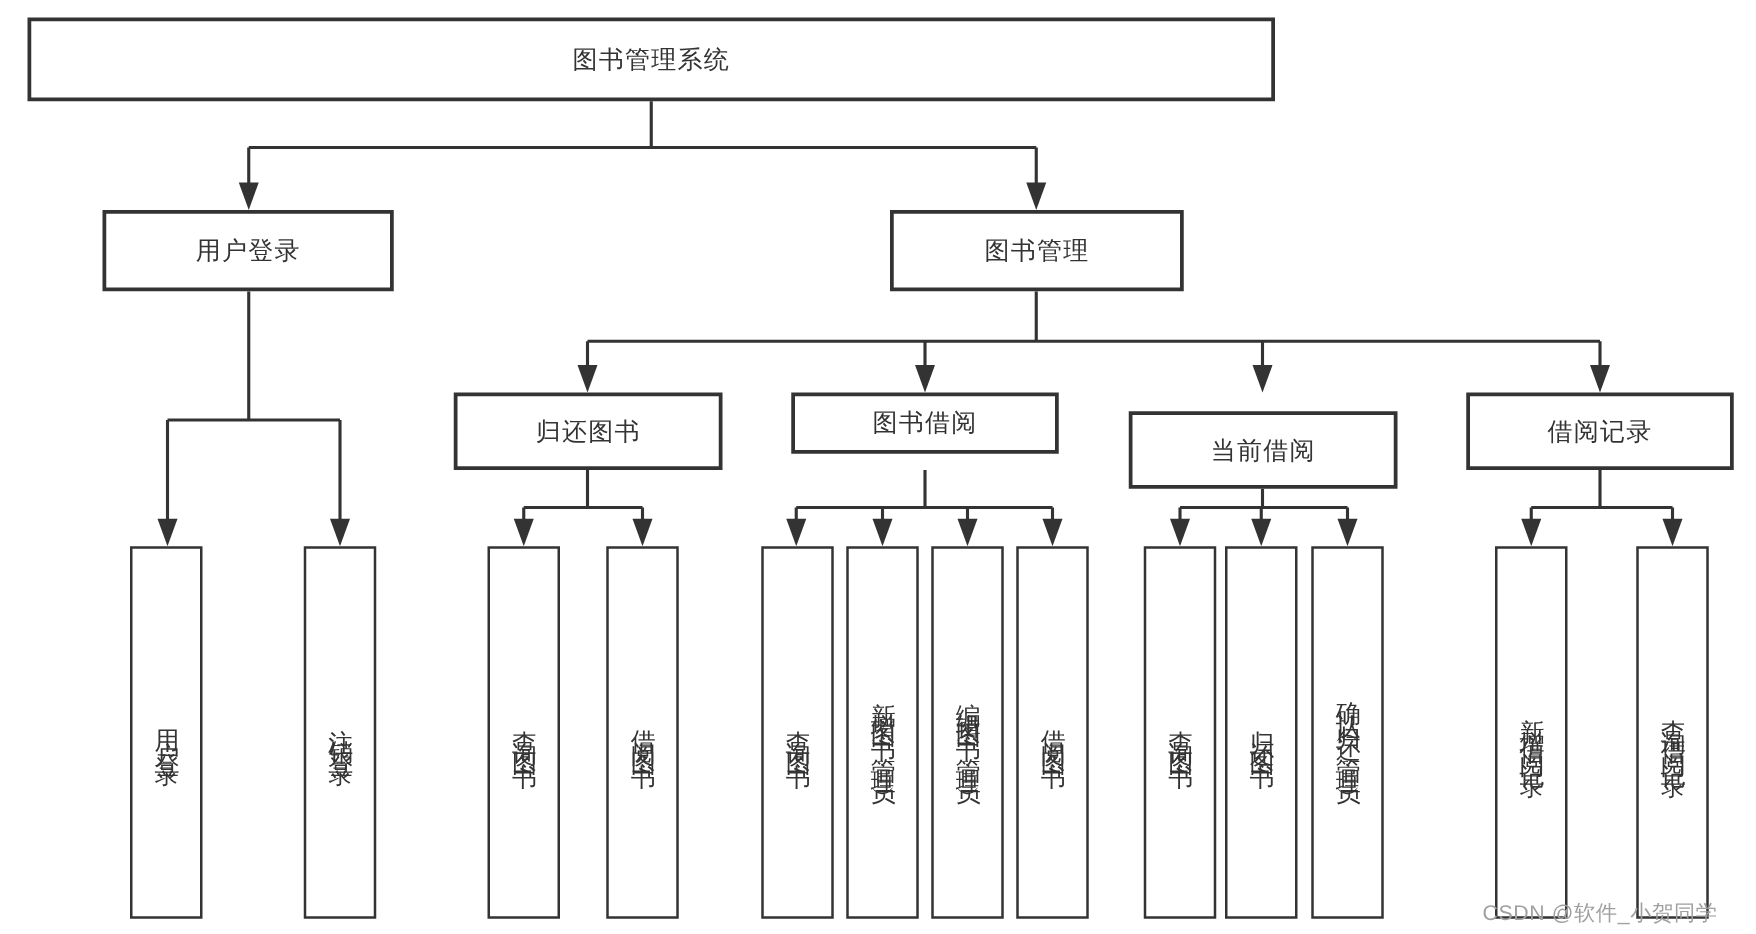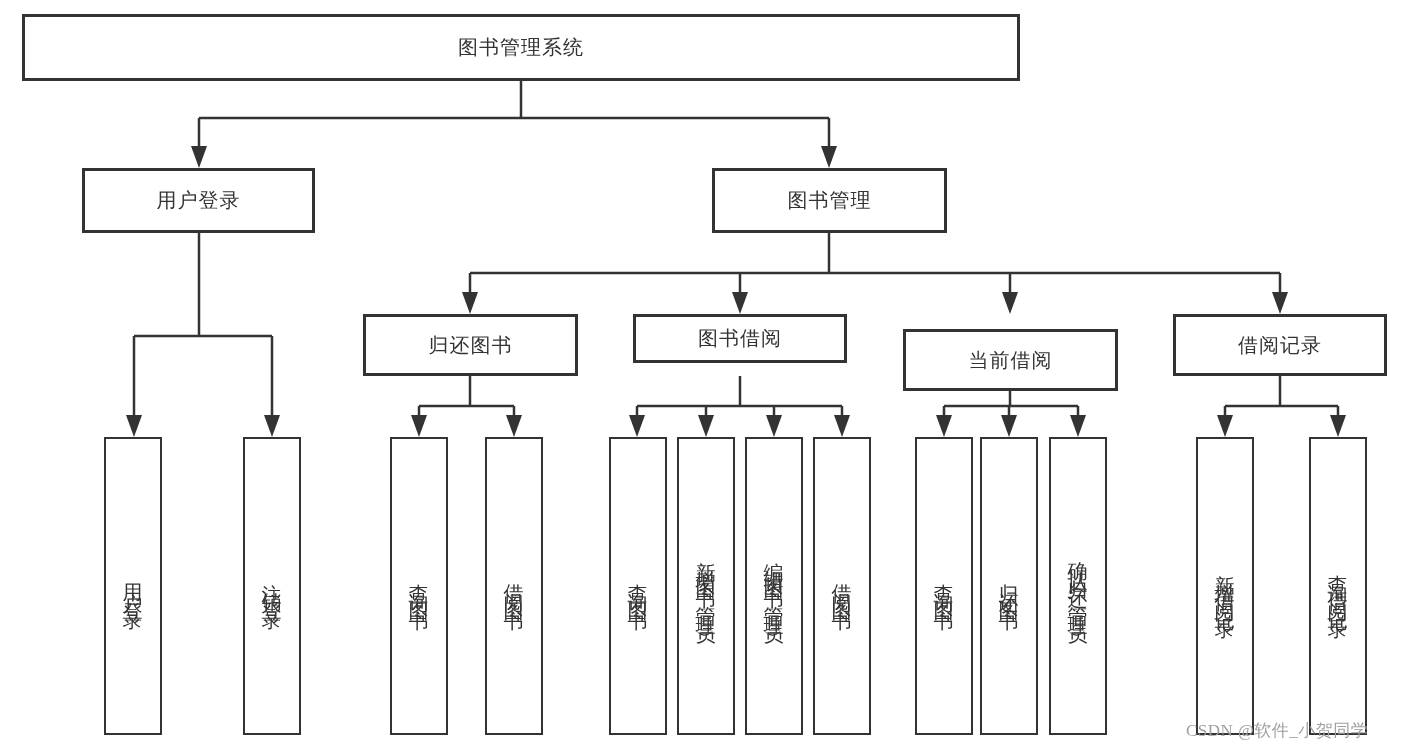--- a/index.html
+++ b/index.html
@@ -48,21 +48,20 @@
     color: #333333;
   }
   .watermark {
     position: absolute;
     left: 1186px;
     top: 719px;
     font-size: 17px;
     letter-spacing: 0.5px;
     color: #a0a0a0;
     white-space: nowrap;
-    font-family: Liberation Serif, serif;
   }
 </style>
 </head>
 <body>
 
 <div id="canvas">
 
   <svg id="connectors" viewBox="0 0 1405 747" xmlns="http://www.w3.org/2000/svg">
     <g stroke="#333333" stroke-width="2.5" fill="none">
 

